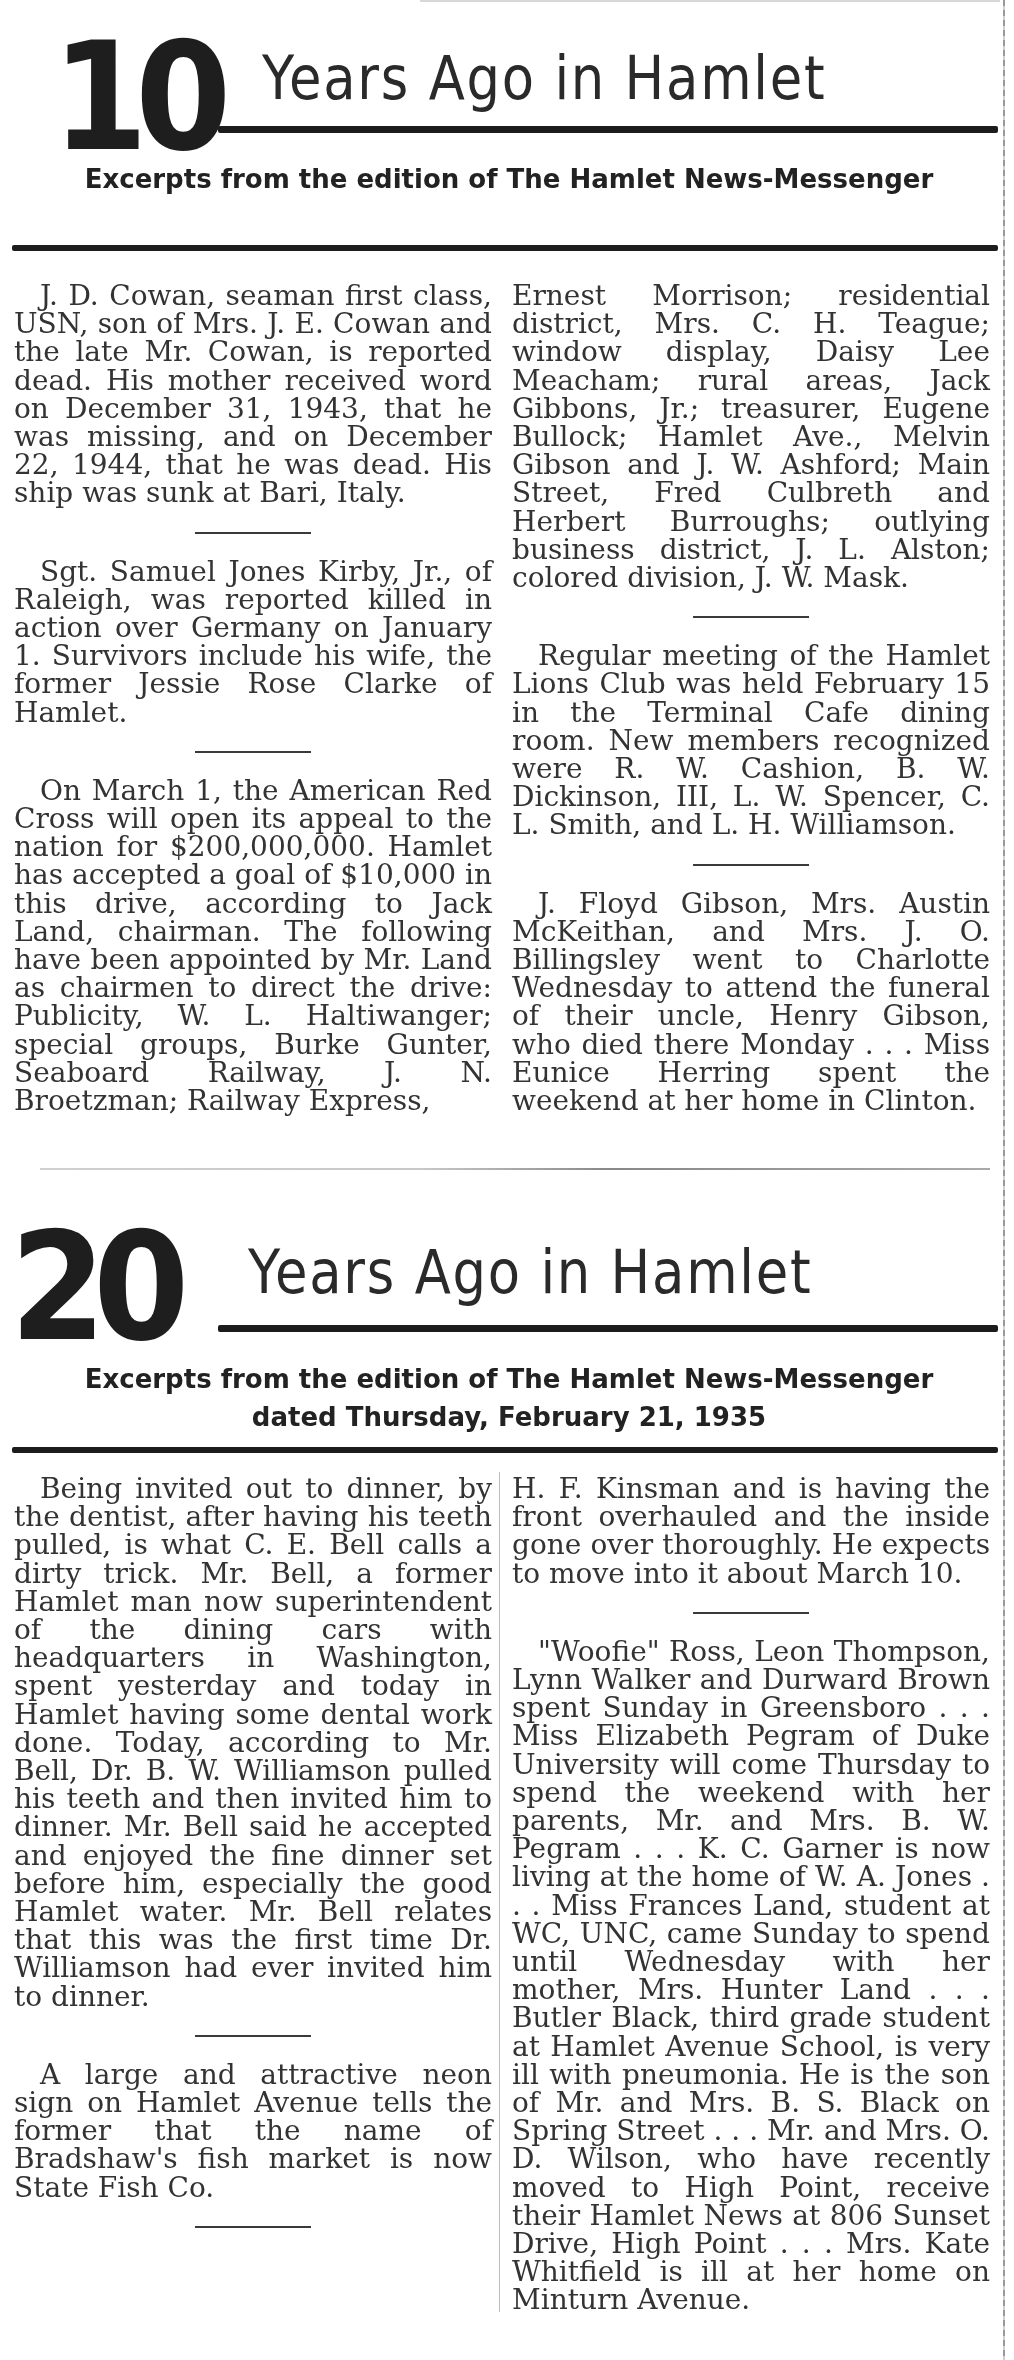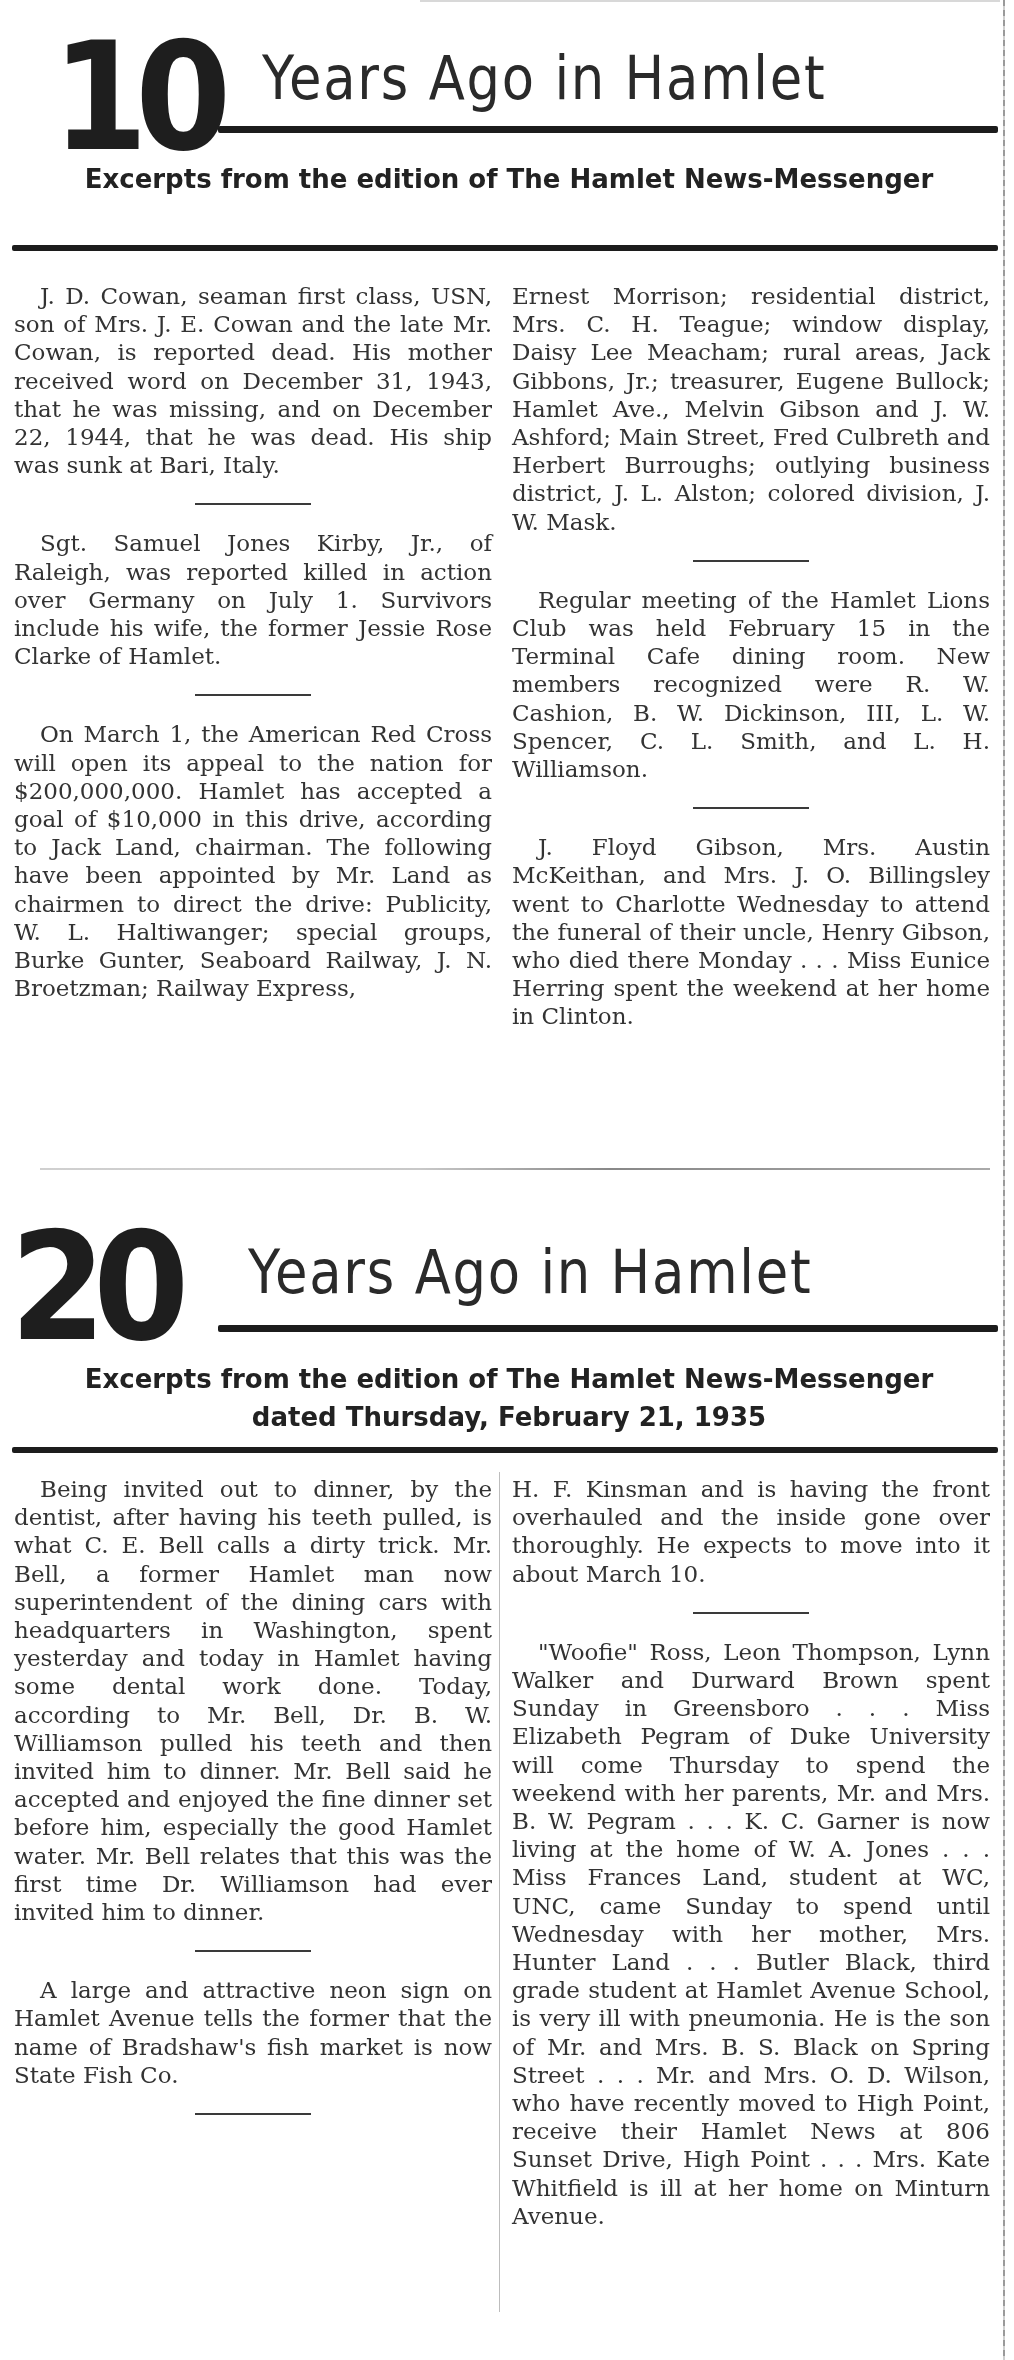--- a/index.html
+++ b/index.html
@@ -73,21 +73,21 @@
   .subhead span { display: block; padding-left: 18px; }
   .full-rule {
     position: absolute;
     left: 12px; width: 986px; height: 6px;
     background: #1c1c1c;
     border-radius: 2px;
   }
   .col {
     position: absolute;
     width: 478px;
-    font-size: 23px;
+    font-size: 28px;
     line-height: 28.2px;
     text-align: justify;
     color: #333;
   }
   .col p {
     margin: 0;
     text-indent: 26px;
   }
   .col p.cont { text-indent: 0; }
   .sep {
@@ -120,21 +120,21 @@
     <div class="head-rule" style="left:218px; top:126px; width:780px;"></div>
   </div>
   <div class="subhead" style="top:160px;">
     <span>Excerpts from the edition of The Hamlet News-Messenger</span>
   </div>
   <div class="full-rule" style="top:245px;"></div>
 
   <div class="col" style="left:14px; top:282px;">
     <p>J. D. Cowan, seaman first class, USN, son of Mrs. J. E. Cowan and the late Mr. Cowan, is reported dead. His mother received word on December 31, 1943, that he was missing, and on December 22, 1944, that he was dead. His ship was sunk at Bari, Italy.</p>
     <div class="sep"></div>
-    <p>Sgt. Samuel Jones Kirby, Jr., of Raleigh, was reported killed in action over Germany on July 1. Survivors include his wife, the former Jessie Rose Clarke of Hamlet.</p>
+    <p>Sgt. Samuel Jones Kirby, Jr., of Raleigh, was reported killed in action over Germany on January 1. Survivors include his wife, the former Jessie Rose Clarke of Hamlet.</p>
     <div class="sep"></div>
     <p>On March 1, the American Red Cross will open its appeal to the nation for $200,000,000. Hamlet has accepted a goal of $10,000 in this drive, according to Jack Land, chairman. The following have been appointed by Mr. Land as chairmen to direct the drive: Publicity, W. L. Haltiwanger; special groups, Burke Gunter, Seaboard Railway, J. N. Broetzman; Railway Express,</p>
   </div>
 
   <div class="col" style="left:512px; top:282px;">
     <p class="cont">Ernest Morrison; residential district, Mrs. C. H. Teague; window display, Daisy Lee Meacham; rural areas, Jack Gibbons, Jr.; treasurer, Eugene Bullock; Hamlet Ave., Melvin Gibson and J. W. Ashford; Main Street, Fred Culbreth and Herbert Burroughs; outlying business district, J. L. Alston; colored division, J. W. Mask.</p>
     <div class="sep"></div>
     <p>Regular meeting of the Hamlet Lions Club was held February 15 in the Terminal Cafe dining room. New members recognized were R. W. Cashion, B. W. Dickinson, III, L. W. Spencer, C. L. Smith, and L. H. Williamson.</p>
     <div class="sep"></div>
     <p>J. Floyd Gibson, Mrs. Austin McKeithan, and Mrs. J. O. Billingsley went to Charlotte Wednesday to attend the funeral of their uncle, Henry Gibson, who died there Monday . . . Miss Eunice Herring spent the weekend at her home in Clinton.</p>

